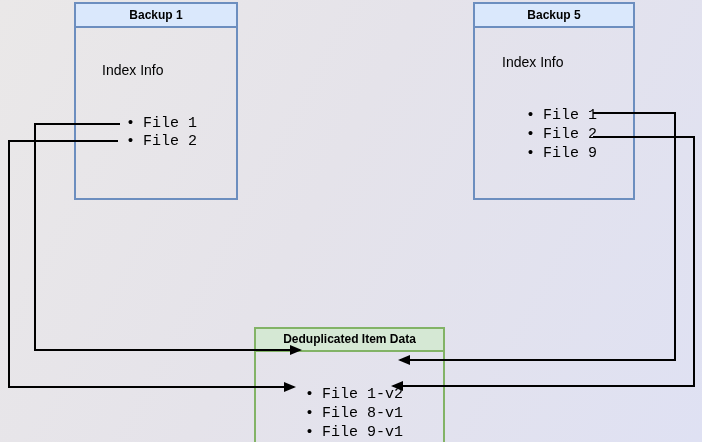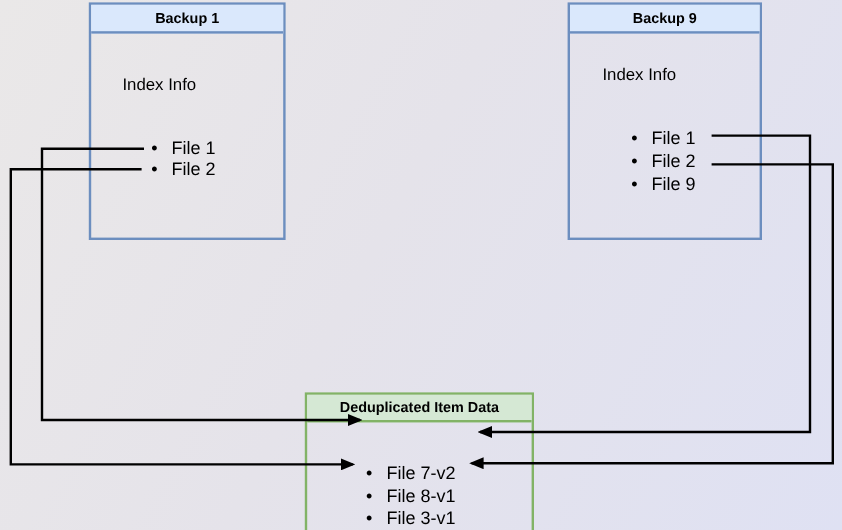--- a/index.html
+++ b/index.html
@@ -34,20 +34,21 @@
     position: absolute;
     font-size: 14px;
     line-height: 18px;
     white-space: nowrap;
   }
 
   ul.file-list {
     position: absolute;
     list-style: none;
     white-space: nowrap;
+    font-family: Liberation Mono, monospace;
   }
   ul.file-list li {
     font-size: 15px;
   }
   ul.file-list li::before {
     content: "\2022";
     display: inline-block;
     width: 17px;
   }
 
@@ -88,35 +89,35 @@
   <div class="node blue" id="backup1">
     <div class="node-header">Backup 1</div>
     <div class="node-label">Index Info</div>
     <ul class="file-list">
       <li>File 1</li>
       <li>File 2</li>
     </ul>
   </div>
 
   <div class="node blue" id="backup2">
-    <div class="node-header">Backup 9</div>
+    <div class="node-header">Backup 5</div>
     <div class="node-label">Index Info</div>
     <ul class="file-list">
       <li>File 1</li>
       <li>File 2</li>
       <li>File 9</li>
     </ul>
   </div>
 
   <div class="node green" id="dedup">
     <div class="node-header">Deduplicated Item Data</div>
     <ul class="file-list">
-      <li>File 7-v2</li>
+      <li>File 1-v2</li>
       <li>File 8-v1</li>
-      <li>File 3-v1</li>
+      <li>File 9-v1</li>
     </ul>
   </div>
 
   <svg class="connectors" viewBox="0 0 702 442">
     <defs>
       <marker id="arrowhead" markerWidth="12" markerHeight="10" refX="10" refY="5" orient="auto" markerUnits="userSpaceOnUse">
         <path d="M0,0 L12,5 L0,10 z" fill="#000"></path>
       </marker>
     </defs>
     <polyline points="120,124 35,124 35,350 300,350" marker-end="url(#arrowhead)"></polyline>

